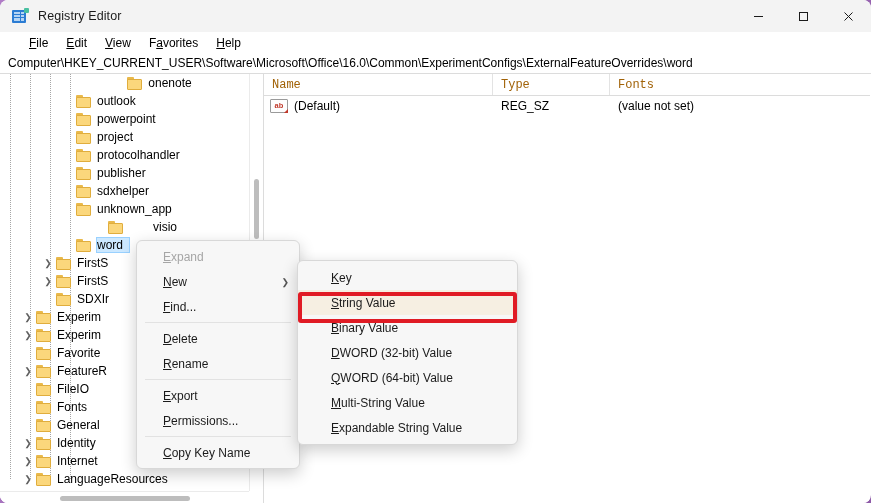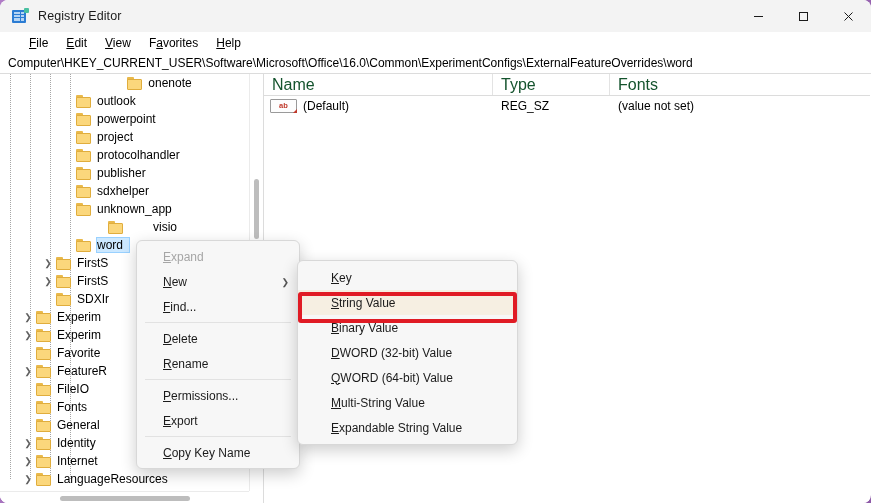--- a/index.html
+++ b/index.html
@@ -205,43 +205,44 @@
     overflow: hidden;
   }
   #list-header {
     position: relative;
     height: 22px;
     display: flex;
     background: #ffffff;
     border-bottom: 1px solid #dcdcdc;
   }
   .col-head {
-    font-size: 16px; color: #14532d;
+    font-size: 12px; color: #a16207;
     display: flex; align-items: center;
     padding-left: 8px;
     border-right: 1px solid #e3e3e3;
     cursor: default;
+    font-family: Liberation Mono, monospace;
   }
   #col-name { width: 229px; }
   #col-type { width: 117px; }
   #col-data { width: 260px; border-right: none; }
 
   .list-row {
     height: 20px;
     display: flex; align-items: center;
     font-size: 12px; color: #000;
     cursor: default;
   }
   .cell { display: flex; align-items: center; white-space: nowrap; }
   .cell-name { width: 229px; padding-left: 6px; }
   .cell-type { width: 117px; padding-left: 8px; }
   .cell-data { width: 260px; padding-left: 8px; }
 
   .abicon {
-    width: 27px; height: 14px; flex: none; margin-right: 6px;
+    width: 18px; height: 14px; flex: none; margin-right: 6px;
     position: relative;
     background: #fdfdfd;
     border: 1px solid #9a9a9a;
     border-radius: 1px;
   }
   .abicon span {
     position: absolute; left: 0; right: 0; top: 1px;
     text-align: center;
     font-size: 7.5px; font-weight: bold; color: #c0392b;
     font-family: "Liberation Sans", sans-serif;
@@ -598,24 +599,24 @@
       </div>
       <div class="ctx-sep"></div>
       <div class="ctx-item">
         <span><u>D</u>elete</span>
       </div>
       <div class="ctx-item">
         <span><u>R</u>ename</span>
       </div>
       <div class="ctx-sep"></div>
       <div class="ctx-item">
+        <span><u>E</u>xport</span>
+      </div>
+      <div class="ctx-item">
         <span><u>P</u>ermissions...</span>
-      </div>
-      <div class="ctx-item">
-        <span><u>E</u>xport</span>
       </div>
       <div class="ctx-sep"></div>
       <div class="ctx-item">
         <span><u>C</u>opy Key Name</span>
       </div>
     </div>
 
   <div id="ctx-submenu">
       <div class="sub-item">
         <span><u>K</u>ey</span>

